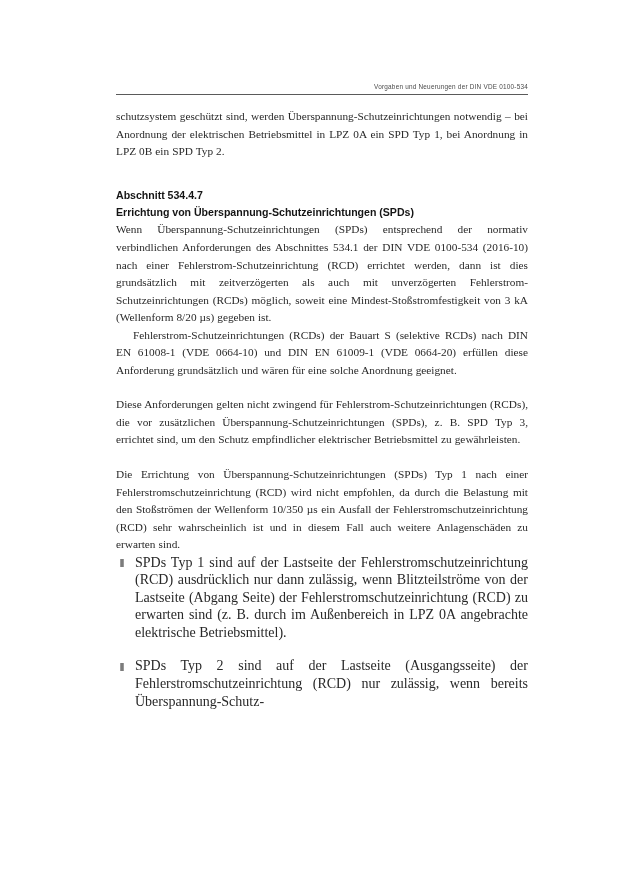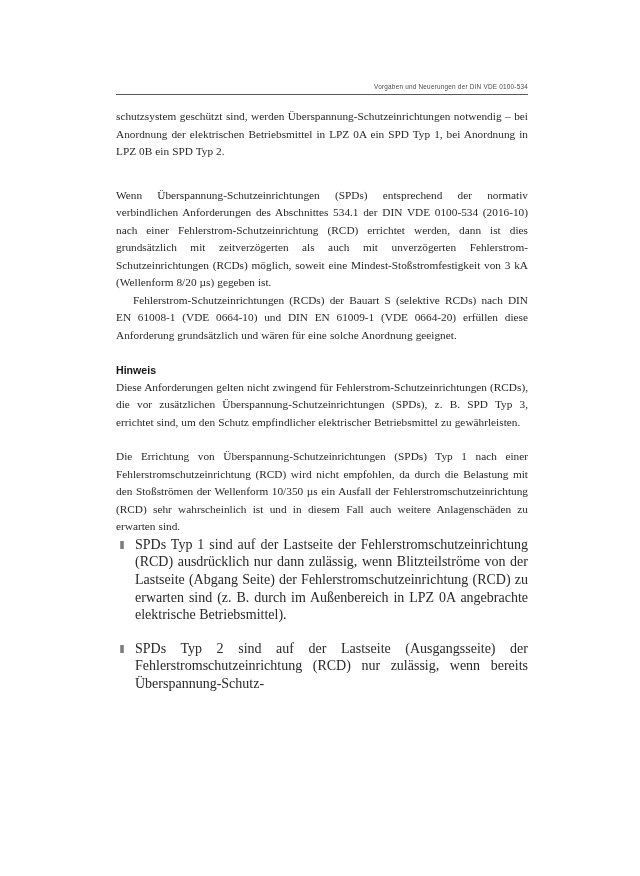--- a/index.html
+++ b/index.html
@@ -133,29 +133,30 @@
     <div class="running-head">Vorgaben und Neuerungen der DIN VDE 0100-534</div>
     <hr class="head-rule">
 
     <div class="body-block">
 
       <p class="para">schutzsystem geschützt sind, werden Überspannung-Schutzeinrichtungen notwendig – bei Anordnung der elektrischen Betriebsmittel in LPZ 0A ein SPD Typ 1, bei Anordnung in LPZ 0B ein SPD Typ 2.</p>
 
       <div class="gap-lg"></div>
 
       <div class="heading-block">
+        <div>Abschnitt 534.4.7</div>
+        <div>Errichtung von Überspannung-Schutzeinrichtungen (SPDs)</div>
       </div>
 
       <p class="para">Wenn Überspannung-Schutzeinrichtungen (SPDs) entsprechend der normativ verbindlichen Anforderungen des Abschnittes 534.1 der DIN VDE 0100-534 (2016-10) nach einer Fehlerstrom-Schutzeinrichtung (RCD) errichtet werden, dann ist dies grundsätzlich mit zeitverzögerten als auch mit unverzögerten Fehlerstrom-Schutzeinrichtungen (RCDs) möglich, soweit eine Mindest-Stoßstromfestigkeit von 3 kA (Wellenform 8/20 µs) gegeben ist.</p>
 
       <p class="para indent">Fehlerstrom-Schutzeinrichtungen (RCDs) der Bauart S (selektive RCDs) nach DIN EN 61008-1 (VDE 0664-10) und DIN EN 61009-1 (VDE 0664-20) erfüllen diese Anforderung grundsätzlich und wären für eine solche Anordnung geeignet.</p>
 
       <div class="gap-md"></div>
 
-      <div class="subheading">Hinweis</div>
 
       <p class="para">Diese Anforderungen gelten nicht zwingend für Fehlerstrom-Schutzeinrichtungen (RCDs), die vor zusätzlichen Überspannung-Schutzeinrichtungen (SPDs), z. B. SPD Typ 3, errichtet sind, um den Schutz empfindlicher elektrischer Betriebsmittel zu gewährleisten.</p>
 
       <div class="gap-md"></div>
 
       <p class="para">Die Errichtung von Überspannung-Schutzeinrichtungen (SPDs) Typ 1 nach einer Fehlerstromschutzeinrichtung (RCD) wird nicht empfohlen, da durch die Belastung mit den Stoßströmen der Wellenform 10/350 µs ein Ausfall der Fehlerstromschutzeinrichtung (RCD) sehr wahrscheinlich ist und in diesem Fall auch weitere Anlagenschäden zu erwarten sind.</p>
 
 
       <ul class="bullets">
         <li>

